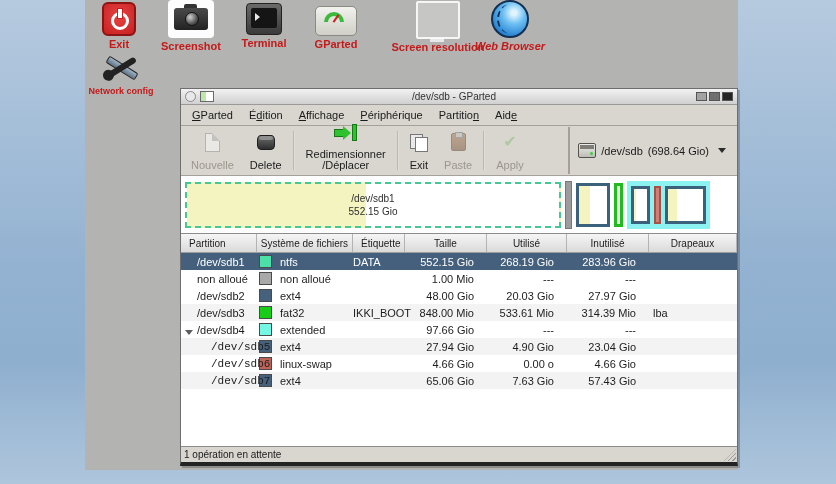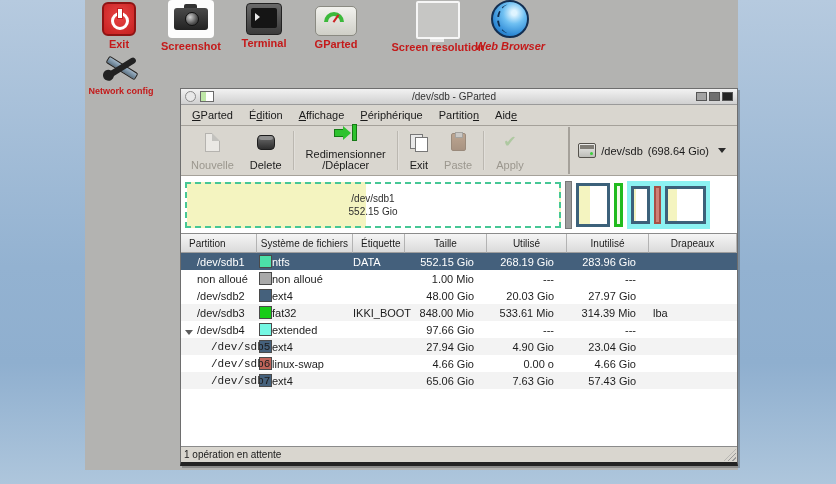--- a/index.html
+++ b/index.html
@@ -115,21 +115,21 @@
   .c1{width:76px;flex:none;} .c2{width:96px;flex:none;} .c3{width:52px;flex:none;}
   .c4{width:82px;flex:none;} .c5{width:80px;flex:none;} .c6{width:82px;flex:none;} .c7{flex:1;}
 
   .tr{display:flex;height:17px;align-items:center;font-size:11px;color:#1d1d1d;flex:none;}
   .tr.alt{background:#f3f3f3;}
   .tr.selected{background:#44607c;color:#fff;}
   .td{box-sizing:border-box;white-space:nowrap;}
   .td-part{width:76px;flex:none;padding-left:16px;position:relative;overflow:visible;}
   .td-part.child{padding-left:30px;font-family:Liberation Mono, monospace;}
   .expander{position:absolute;left:4px;top:6px;width:0;height:0;border-top:5px solid #5c5c5c;border-left:4px solid transparent;border-right:4px solid transparent;}
-  .td-fs{width:96px;flex:none;display:flex;align-items:center;padding-left:2px;text-align:right;}
+  .td-fs{width:96px;flex:none;display:flex;align-items:center;gap:8px;padding-left:2px;text-align:right;}
   .swatch{width:13px;height:13px;border:1px solid #4a4a4a;box-sizing:border-box;flex:none;}
   .td-lbl{width:52px;flex:none;overflow:visible;}
   .td-num{text-align:right;padding-right:13px;}
   .td-size{width:82px;flex:none;} .td-used{width:80px;flex:none;} .td-unused{width:82px;flex:none;}
   .td-flags{flex:1;padding-left:4px;}
 
   .statusbar{height:15px;flex:none;background:#d9d6cf;border-top:1px solid #8b8b8b;display:flex;align-items:center;
     font-size:10px;color:#1a1a1a;padding-left:3px;position:relative;}
   .grip{position:absolute;right:1px;bottom:1px;width:12px;height:12px;
     background:repeating-linear-gradient(135deg,transparent 0 2px,#9a9a9a 2px 3px);

